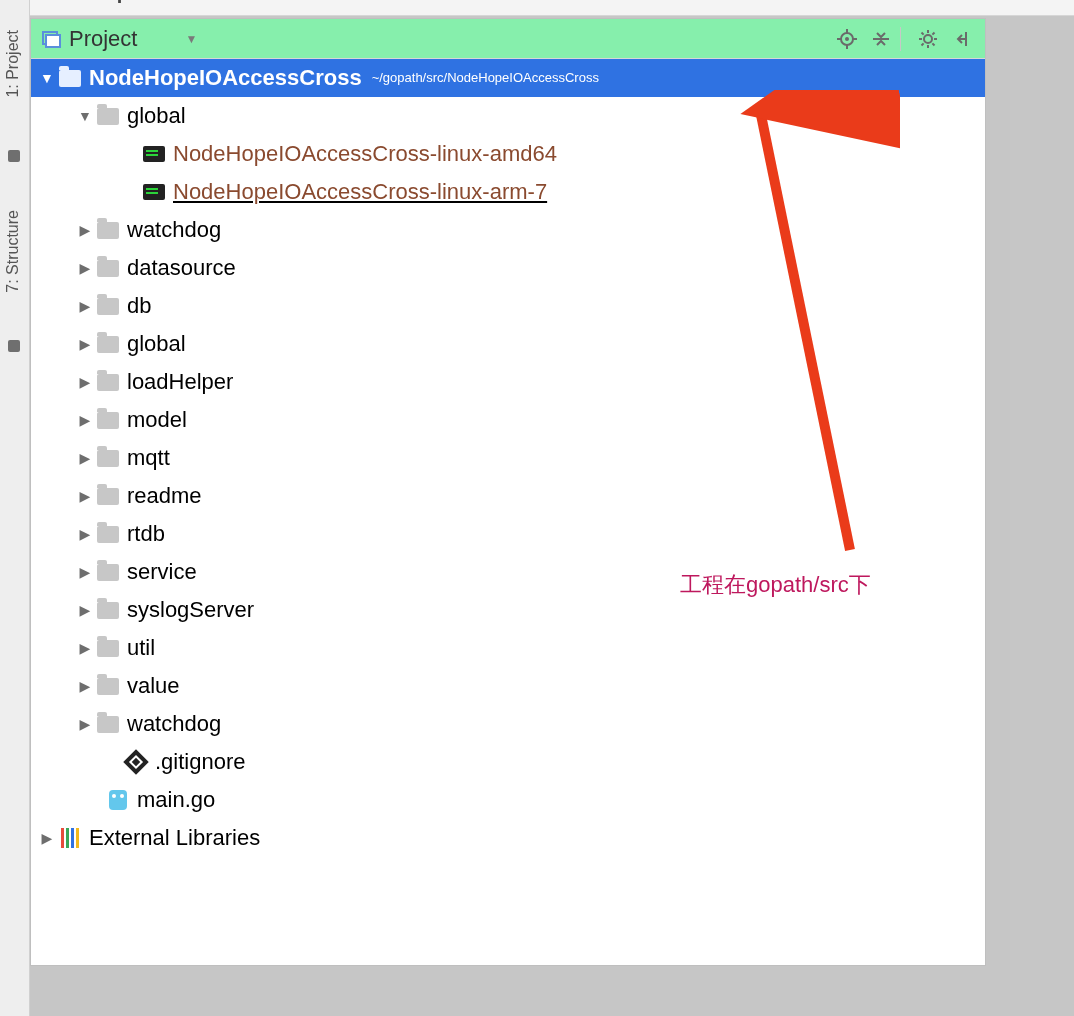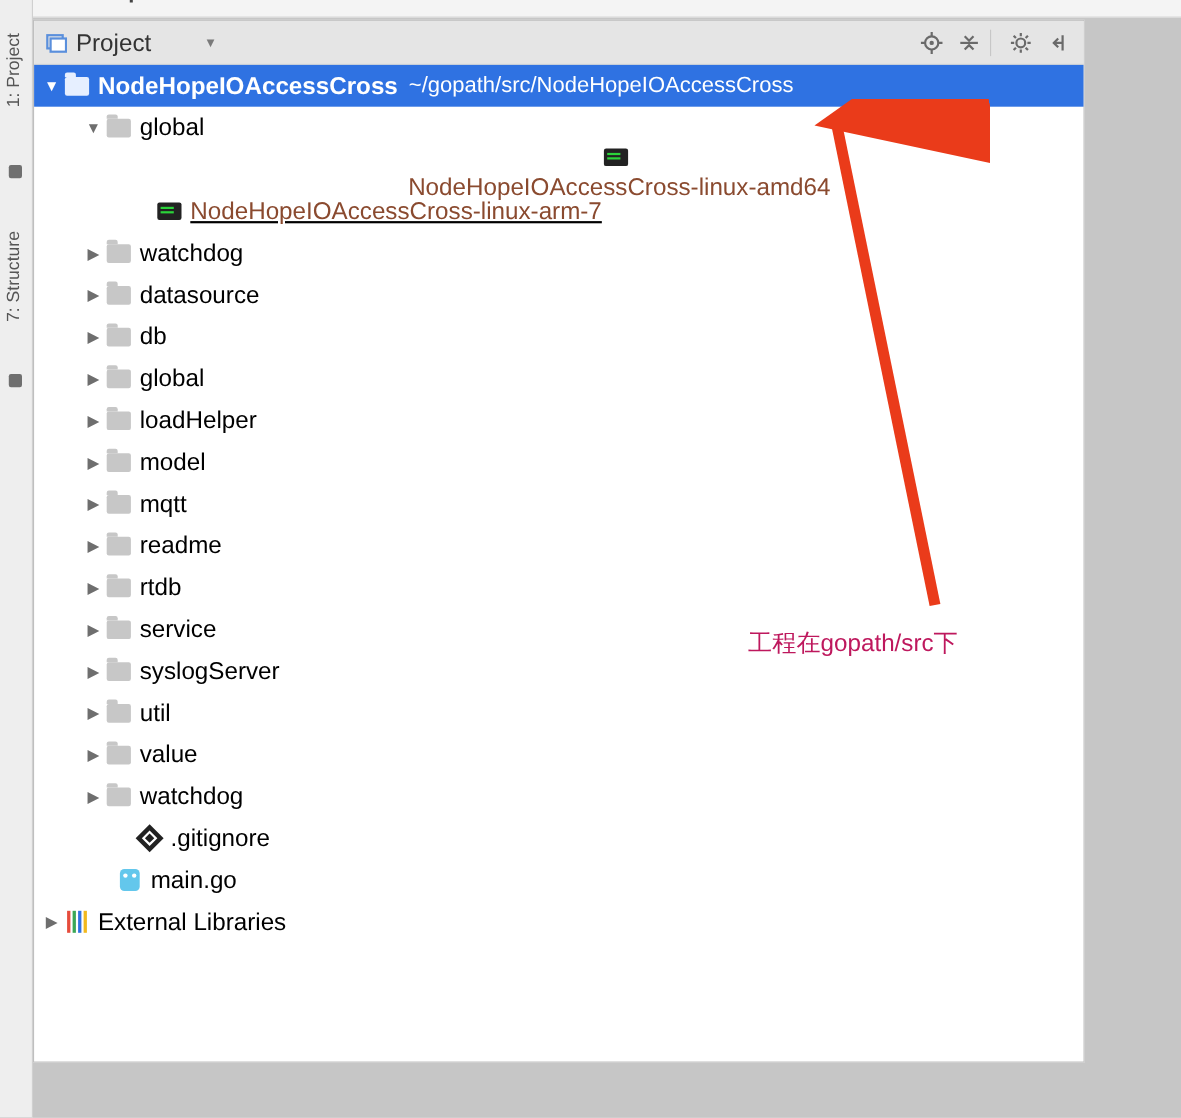--- a/index.html
+++ b/index.html
@@ -4,21 +4,21 @@
 <style>
   * { box-sizing: border-box; margin: 0; padding: 0; }
   html, body { width: 1074px; height: 1016px; font-family: -apple-system, "Helvetica Neue", Arial, sans-serif; background: #c6c6c6; overflow: hidden; }
   .app { position: relative; width: 1074px; height: 1016px; }
   .left-rail { position: absolute; left: 0; top: 0; width: 30px; height: 1016px; background: #eeeeee; border-right: 1px solid #d0d0d0; }
   .left-rail .tool { position: absolute; left: 4px; writing-mode: vertical-rl; transform: rotate(180deg); font-size: 16px; color: #555; cursor: pointer; }
   .left-rail .pin { position: absolute; left: 8px; width: 12px; height: 12px; background: #6f6f6f; border-radius: 2px; }
   .breadcrumb-bar { position: absolute; left: 30px; top: 0; right: 0; height: 16px; background: #f4f4f4; border-bottom: 1px solid #d6d6d6; font-size: 20px; color: #444; padding-left: 10px; line-height: 0; }
   .breadcrumb-bar span { position: relative; top: -8px; font-weight: 600; }
   .panel { position: absolute; left: 30px; top: 18px; width: 956px; height: 948px; background: #ffffff; border: 1px solid #bfbfbf; }
-  .panel-header { height: 40px; background: #e5e5e5; border-bottom: 1px solid #d6d6d6; display: flex; align-items: center; padding: 0 10px; }
+  .panel-header { height: 40px; background: #86efac; border-bottom: 1px solid #d6d6d6; display: flex; align-items: center; padding: 0 10px; }
   .panel-header .title { display: flex; align-items: center; gap: 8px; font-size: 22px; color: #333; }
   .panel-header .dropdown-arrow { margin-left: 40px; color: #7a7a7a; font-size: 12px; }
   .panel-header .spacer { flex: 1; }
   .panel-header .hicon { width: 26px; height: 26px; display: flex; align-items: center; justify-content: center; color: #6a6a6a; margin-left: 8px; cursor: pointer; }
   .panel-header .sep { width:1px; height:24px; background:#c7c7c7; margin:0 6px; }
   .tree { padding-top: 0; font-size: 22px; line-height: 38px; user-select: none; }
   .row { display: flex; align-items: center; height: 38px; white-space: nowrap; cursor: pointer; }
   .row.selected { background: #2f72e2; color: #ffffff; }
   .row .arrow { width: 20px; text-align: center; color: #6e6e6e; font-size: 14px; }
   .row.selected .arrow { color: #ffffff; }
@@ -29,21 +29,21 @@
   .exe { width:22px; height:16px; background:#222; border-radius:2px; position:relative; }
   .exe::after { content:""; position:absolute; left:3px; top:4px; width:12px; height:2px; background:#2bd43a; box-shadow: 0 4px 0 #2bd43a; }
   .gopher { width:18px; height:20px; background:#63c7ec; border-radius:4px; position:relative; }
   .gopher::before { content:""; position:absolute; top:4px; left:3px; width:4px; height:4px; background:#fff; border-radius:50%; box-shadow:8px 0 0 #fff; }
   .md { width:18px; height:22px; background:#fff; border:1px solid #9fa6ad; position:relative; }
   .md::before { content:""; position:absolute; left:3px; top:4px; width:10px; height:2px; background:#9fa6ad; box-shadow:0 4px 0 #9fa6ad,0 8px 0 #9fa6ad,0 12px 0 #9fa6ad; }
   .diamond { width:18px; height:18px; background:#222; transform:rotate(45deg); position:relative; }
   .diamond::after { content:""; position:absolute; inset:4px; border:2px solid #fff; }
   .lib { display:flex; gap:2px; }
   .lib span { width:3px; height:20px; }
-  .root-path { font-size:20px; margin-left:10px; }
+  .root-path { font-size:13px; margin-left:10px; }
   .row .label { }
   .row .label.brown { color: #8a4a2f; }
   .annotation-arrow { position:absolute; pointer-events:none; }
   .annotation-text { position:absolute; color:#be185d; font-size:22px; }
   svg { display:block; }
 </style>
 </head>
 <body>
 
 <div class="app">
@@ -123,21 +123,21 @@
         <span class="root-path">~/gopath/src/NodeHopeIOAccessCross</span>
       </div>
 
       <div class="row" style="padding-left:44px;">
         <span class="arrow" style="color:#6e6e6e;">▼</span>
         <span class="icon">
             <span class="folder"></span>
           </span>
         <span class="label">global</span>
       </div>
-      <div class="row" style="padding-left:110px;flex-direction:column;">
+      <div class="row" style="padding-left:110px;">
         <span class="icon">
             <span class="exe"></span>
           </span>
         <span class="label brown">NodeHopeIOAccessCross-linux-amd64</span>
       </div>
       <div class="row" style="padding-left:110px;text-decoration:underline;">
         <span class="icon">
             <span class="exe"></span>
           </span>
         <span class="label brown">NodeHopeIOAccessCross-linux-arm-7</span>

